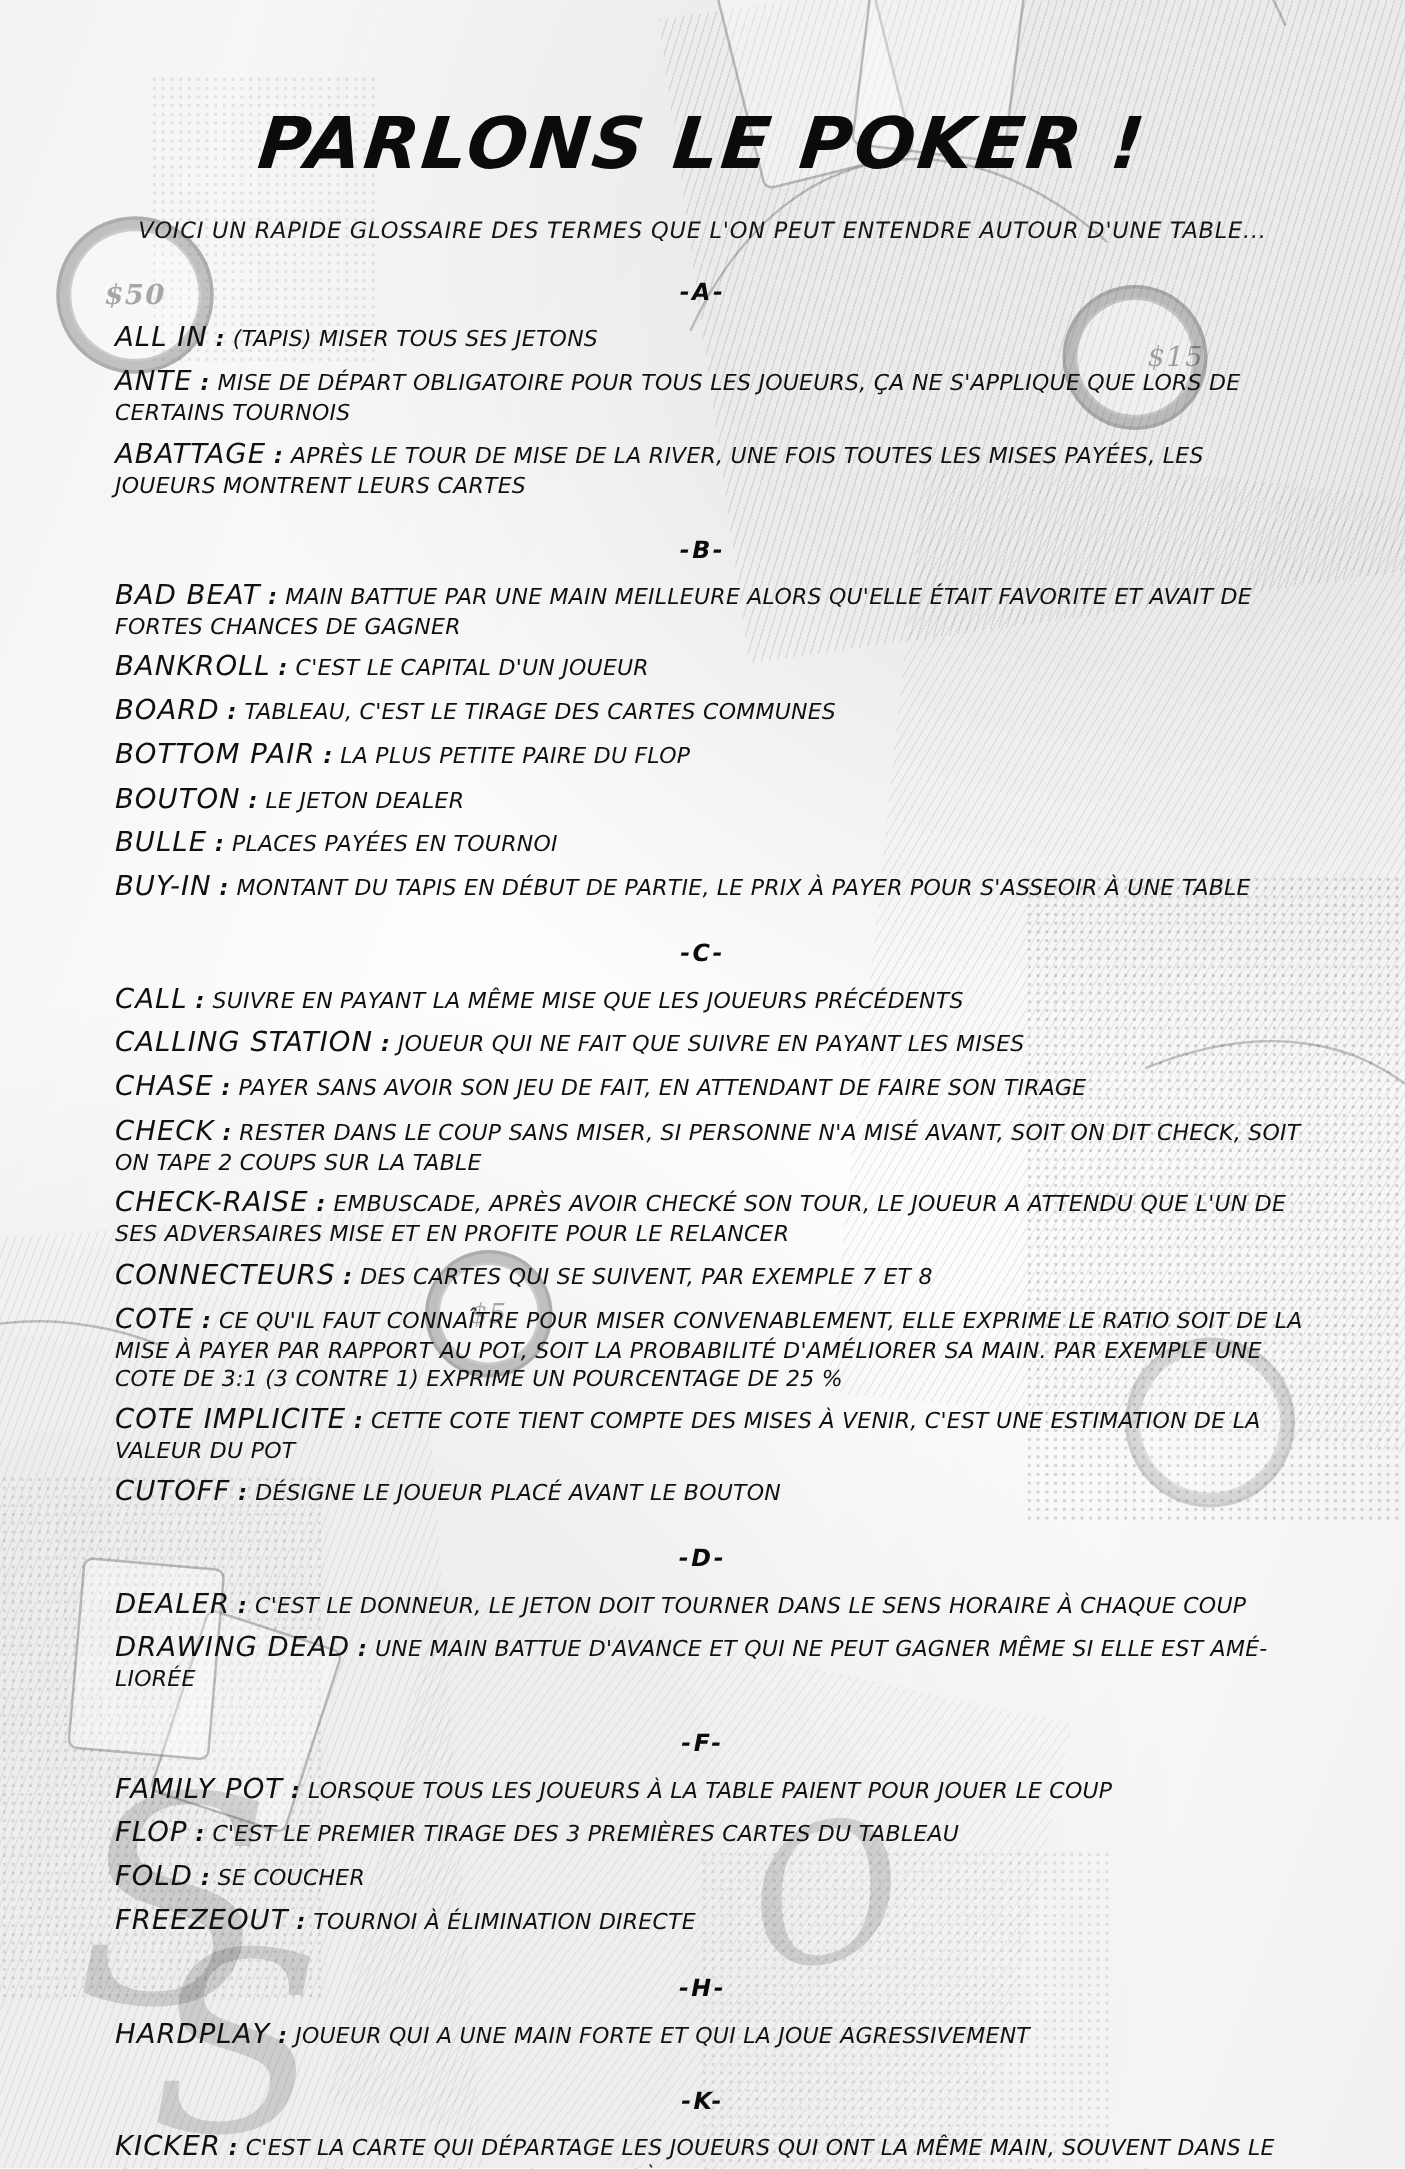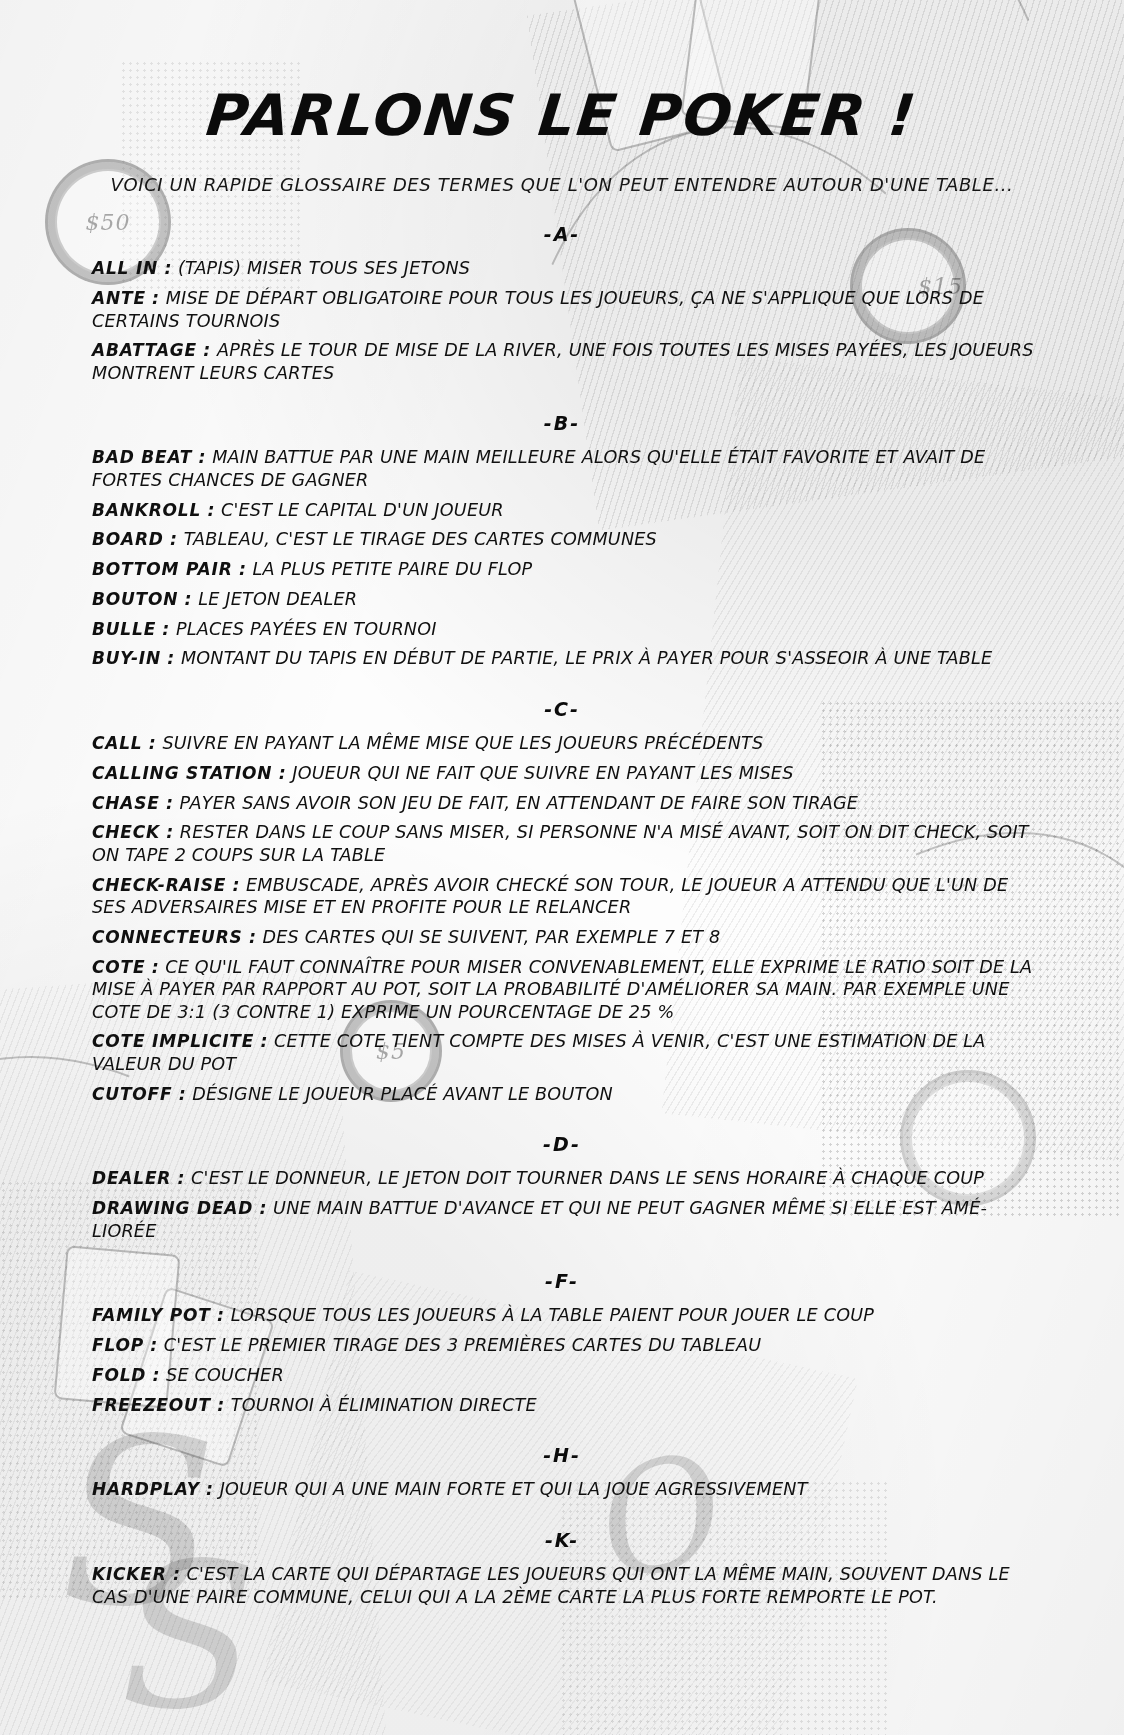--- a/index.html
+++ b/index.html
@@ -65,21 +65,21 @@
     box-shadow: inset 0 0 0 7px rgba(0,0,0,0.05), inset 0 0 0 9px rgba(0,0,0,0.18);
     background: rgba(255,255,255,0.25);
     display: flex;
     align-items: center;
     justify-content: center;
     font-family: "DejaVu Serif", serif;
     color: rgba(0,0,0,0.33);
     font-style: italic;
   }
   .chip .v { font-size: 22px; letter-spacing: 1px; }
-  .chip.c1 { left: 45px;  top: 159px; width: 120px; height: 120px; }
+  .chip.c1 { left: 45px;  top: 173px; width: 120px; height: 120px; font-weight: bold; }
   .chip.c2 { left: 850px; top: 228px; width: 110px; height: 110px; justify-content: flex-end; }
   .chip.c3 { left: 340px; top: 1000px; width: 96px;  height: 96px; }
   .chip.c4 { left: 900px; top: 1070px; width: 130px; height: 130px; opacity: .6;}
 
   .curve {
     position: absolute;
     border: 2px solid rgba(0,0,0,0.22);
     border-radius: 50%;
     border-color: rgba(0,0,0,0.22) transparent transparent transparent;
   }
@@ -150,22 +150,22 @@
     line-height: 1.28;
     color: #101010;
     text-transform: uppercase;
     font-style: italic;
     margin: 0 0 7px 0;
     padding-left: 12px;
     text-indent: -0px;
     letter-spacing: .2px;
   }
   .entry .term {
-    font-weight: bold;
-    font-size: 17px;
+    font-weight: normal;
+    font-size: 22px;
     letter-spacing: .8px;
   }
   .entry .sep { font-weight: bold; }
   .entry .def { font-weight: normal; }
 </style>
 </head>
 <body>
 
 <div class="page">
 

